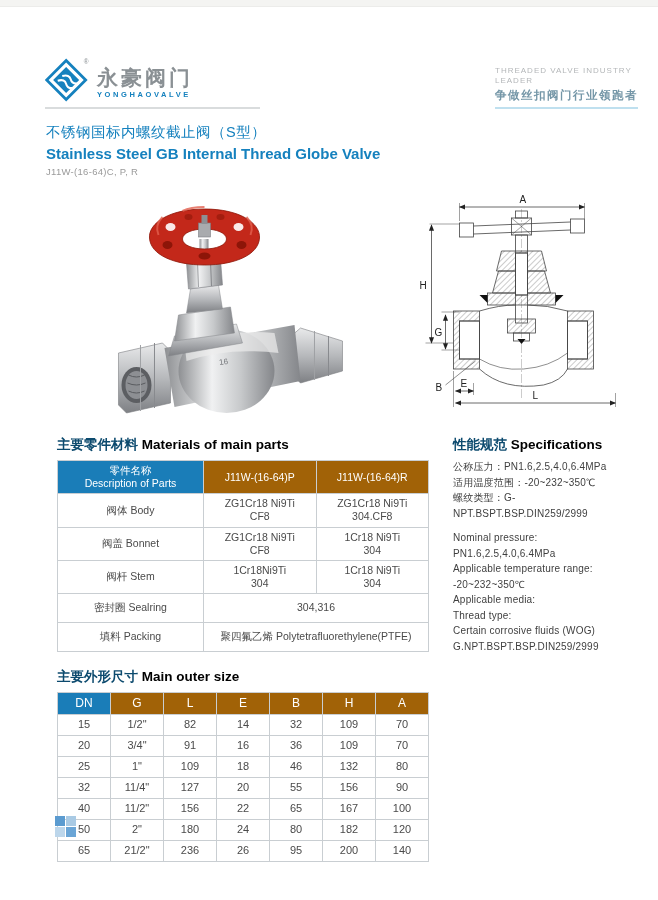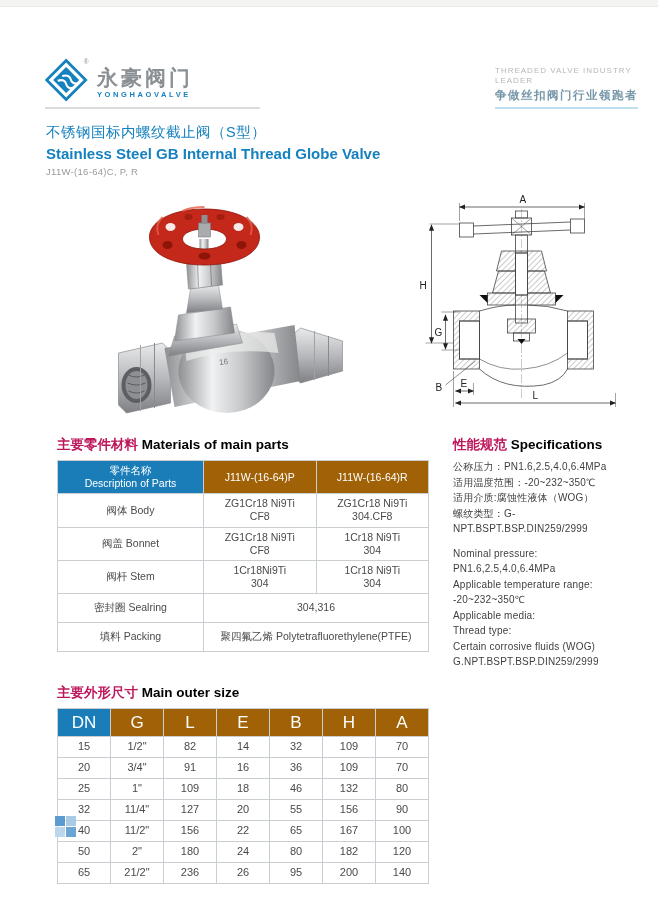--- a/index.html
+++ b/index.html
@@ -29,38 +29,38 @@
   .title-en { font-size:15px; font-weight:bold; color:#1581be; margin-top:3px; }
   .title-model { font-size:9.5px; color:#9a9a9a; margin-top:4px; letter-spacing:.3px; }
 
   
   .images-row { display:flex; margin:16px 10px 0 100px; gap:10px; align-items:flex-start; }
   .photo-wrap { width:260px; height:225px; }
   .diagram-wrap { width:250px; height:225px; margin-left:30px; }
 
   
   .sec-head { font-size:13.5px; font-weight:bold; margin-bottom:6px; }
-  .sec-head .cn { color:#be185d; }
+  .sec-head .cn { color:#0c4a6e; }
   .sec-head .en { color:#000000; }
 
   
   .midzone { display:flex; margin:18px 12px 0 57px; }
   .mid-left { width:372px; flex:0 0 auto; }
   .mid-right { margin-left:24px; width:200px; }
 
   table { border-collapse:collapse; width:372px; table-layout:fixed; }
   th, td { border:1px solid #c9ced2; text-align:center; vertical-align:middle;
            font-size:10.5px; padding:3px 2px; color:#4a4a4a; line-height:1.25; }
   thead th { color:#ffffff; font-weight:normal; }
   th.th-dark { background:#1a7db8; }
   th.th-light { background:#a16207; }
   .mat-table col.c1 { width:146px; }
   .mat-table td { height:29px; }
   .mat-table td.part { }
-  .size-table th { height:22px; font-size:17px; }
+  .size-table th { height:22px; font-size:12px; }
   .size-table td { height:21px; font-size:11px; }
 
   
   .specs .sec-head { margin-bottom:5px; }
   .spec-line { font-size:10px; color:#3f3f3f; line-height:1.55; letter-spacing:.2px; }
   .spec-gap { height:9px; }
 
   
   .sizezone { margin:14px 12px 0 57px; }
 
@@ -291,21 +291,20 @@
   </div>
 
   <div class="mid-right specs">
     <div class="sec-head">
       <span class="cn">性能规范</span>
       <span class="en">Specifications</span>
     </div>
     <div id="specs-cn">
         <div class="spec-line">公称压力：PN1.6,2.5,4.0,6.4MPa</div>
         <div class="spec-line">适用温度范围：-20~232~350℃</div>
-        <div class="spec-line">适用介质:腐蚀性液体（WOG）</div>
         <div class="spec-line">螺纹类型：G-NPT.BSPT.BSP.DIN259/2999</div>
       </div>
     <div class="spec-gap"></div>
     <div id="specs-en">
         <div class="spec-line">Nominal pressure:</div>
         <div class="spec-line">PN1.6,2.5,4.0,6.4MPa</div>
         <div class="spec-line">Applicable temperature range:</div>
         <div class="spec-line">-20~232~350℃</div>
         <div class="spec-line">Applicable media:</div>
         <div class="spec-line">Thread type:</div>

